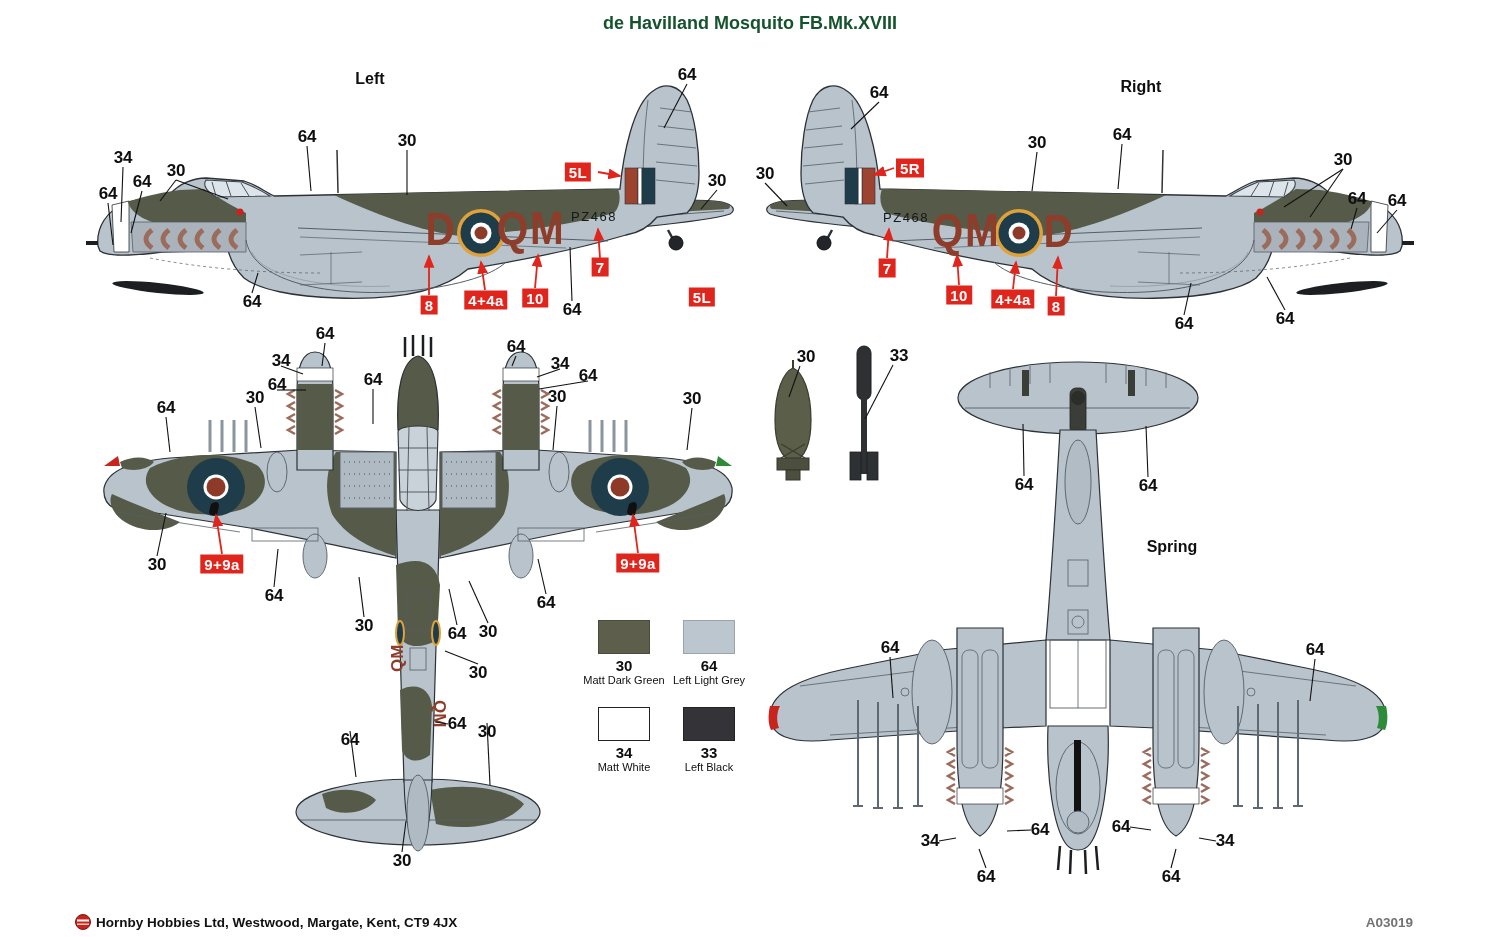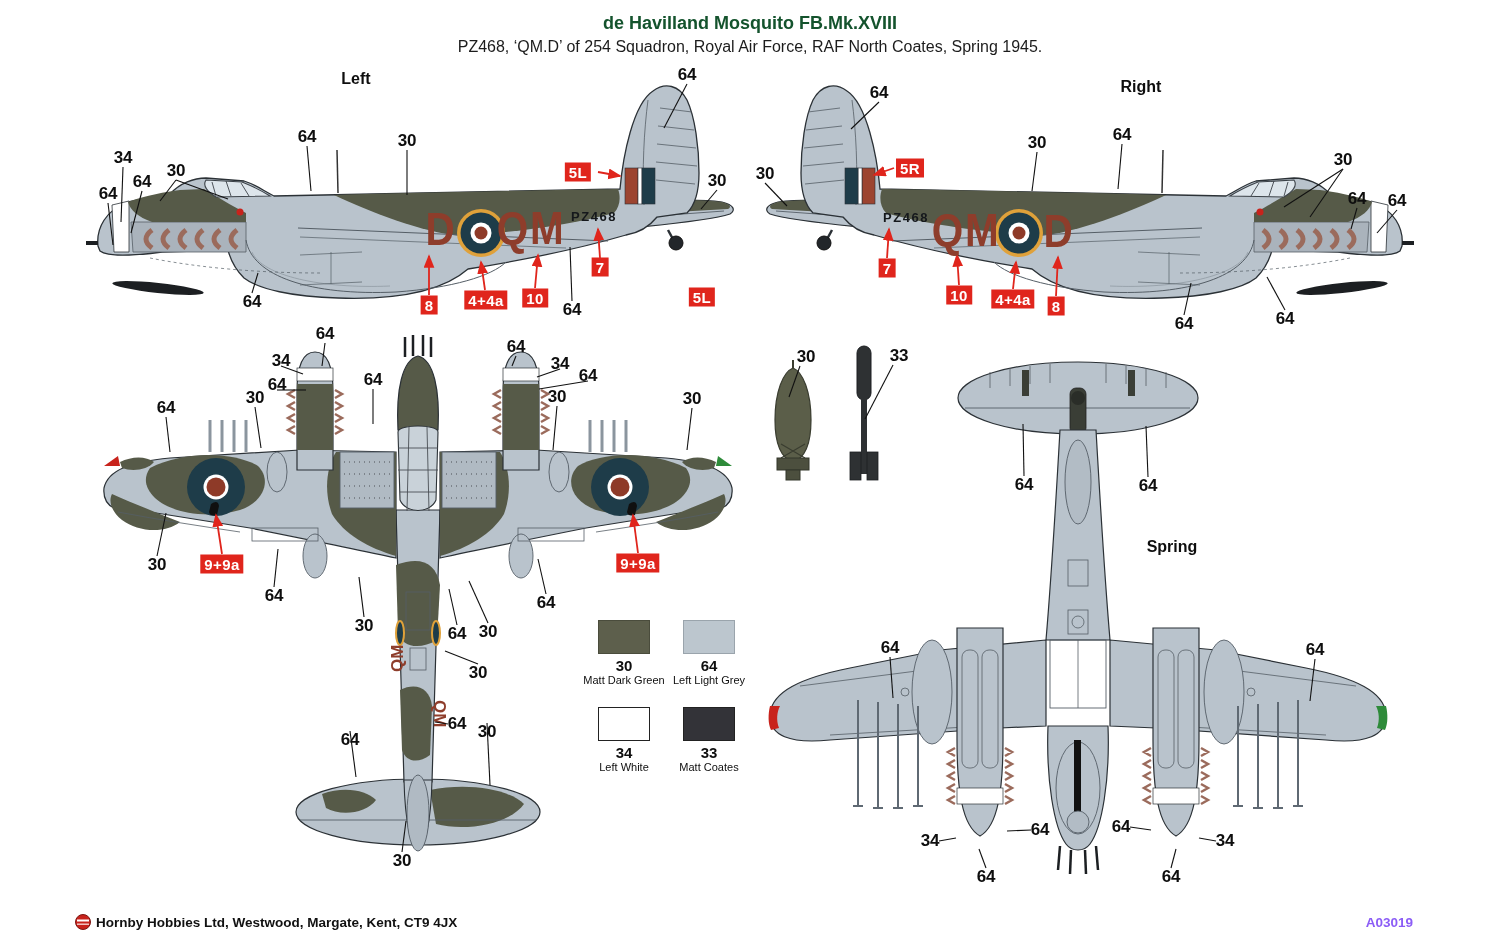--- a/index.html
+++ b/index.html
@@ -10,39 +10,39 @@
          font-size:18px;font-weight:bold;color:#14532d;}
   .subtitle{position:absolute;top:38px;left:0;width:100%;text-align:center;
          font-size:16px;color:#1c1c1c;}
   .co{position:absolute;transform:translate(-50%,-50%);font-weight:bold;
       font-size:17px;color:#0e0e0e;white-space:nowrap;letter-spacing:-.3px;}
   .vlabel{position:absolute;transform:translate(-50%,-50%);font-weight:bold;
       font-size:16px;color:#0e0e0e;}
   .tag{position:absolute;transform:translate(-50%,-50%);background:#e0251c;
       color:#fff;font-weight:bold;font-size:15px;line-height:19px;
       padding:0 4px;white-space:nowrap;letter-spacing:.4px;}
-  .serial{position:absolute;transform:translate(-50%,-50%);font-weight:bold;
+  .serial{position:absolute;transform:translate(-50%,-50%);font-weight:normal;
       font-size:13px;color:#15181c;letter-spacing:1.5px;text-align:right;}
   .code{position:absolute;transform:translate(-50%,-50%) scaleX(.88);
       font-weight:bold;font-size:46px;color:#8e3d2b;letter-spacing:2px;}
   .legend{position:absolute;left:598px;top:620px;width:160px;height:155px;}
   .leg-item{position:absolute;width:52px;}
   .leg-sw{width:52px;height:34px;border:1px solid #222;box-sizing:border-box;}
   .sw0{background:#5d5f4c;border-color:#4a4c3c;}
   .sw1{background:#bcc6ce;border-color:#9aa4ac;}
   .sw2{background:#ffffff;border-color:#222;}
   .sw3{background:#333338;border-color:#222;}
   .leg-code{display:block;text-align:center;font-weight:bold;font-size:15px;
       color:#0e0e0e;margin-top:3px;}
   .leg-name{display:block;text-align:center;font-weight:normal;font-size:11px;
       color:#0e0e0e;white-space:nowrap;margin-left:-26px;width:104px;}
   .footer-text{position:absolute;left:96px;bottom:7px;font-weight:bold;
       font-size:13.5px;color:#111;}
   .product{position:absolute;right:87px;bottom:7px;font-weight:bold;
-      font-size:13.5px;color:#8b5cf6;}
+      font-size:13.5px;color:#737373;}
 </style>
 </head>
 <body>
 
 <div id="page">
 
   <svg id="art" width="1500" height="937" viewBox="0 0 1500 937">
     <defs>
       <marker id="arr" markerWidth="9" markerHeight="8" refX="6.5" refY="3" orient="auto">
         <path d="M0,0 L7.5,3 L0,6 Z" fill="#e0251c"></path>
@@ -423,23 +423,22 @@
     </g>
 
     <g>
       <circle cx="83" cy="922" r="7.5" fill="#c8231c" stroke="#7d1612" stroke-width="1"></circle>
       <rect x="77" y="919.5" width="12" height="2" fill="#ffffff"></rect>
       <rect x="77" y="923.5" width="12" height="1.4" fill="#ffffff" opacity="0.8"></rect>
     </g>
   </svg>
 
   <div class="title">de Havilland Mosquito FB.Mk.XVIII</div>
-  <div class="subtitle">PZ468, ‘QM.D’ of 254 Squadron, Royal Air Force, RAF North Coates, Spring 1945.</div>
-
-  <span class="vlabel" style="left:356px;top:79px">Left</span>
+
+  <span class="vlabel" style="left:370px;top:79px">Left</span>
   <span class="vlabel" style="left:1141px;top:87px">Right</span>
   <span class="vlabel" style="left:1172px;top:547px">Spring</span>
 
   <span class="code" style="left:441px;top:229px">D</span>
   <span class="code" style="left:531px;top:228px">QM</span>
   <span class="serial" style="left:594px;top:216px">PZ468</span>
   <span class="code" style="left:966px;top:230px">QM</span>
   <span class="code" style="left:1059px;top:231px">D</span>
   <span class="serial" style="left:906px;top:217px">PZ468</span>
 
@@ -522,25 +521,25 @@
       <span class="leg-name">Matt Dark Green</span>
     </div>
     <div class="leg-item" style="left:85px;top:0">
       <div class="leg-sw sw1"></div>
       <span class="leg-code">64</span>
       <span class="leg-name">Left Light Grey</span>
     </div>
     <div class="leg-item" style="left:0;top:87px">
       <div class="leg-sw sw2"></div>
       <span class="leg-code">34</span>
-      <span class="leg-name">Left White</span>
+      <span class="leg-name">Matt White</span>
     </div>
     <div class="leg-item" style="left:85px;top:87px">
       <div class="leg-sw sw3"></div>
       <span class="leg-code">33</span>
-      <span class="leg-name">Matt Coates</span>
+      <span class="leg-name">Left Black</span>
     </div>
   </div>
 
   <span class="footer-text">Hornby Hobbies Ltd, Westwood, Margate, Kent, CT9 4JX</span>
   <span class="product">A03019</span>
 
 </div>
 
 </body></html>

